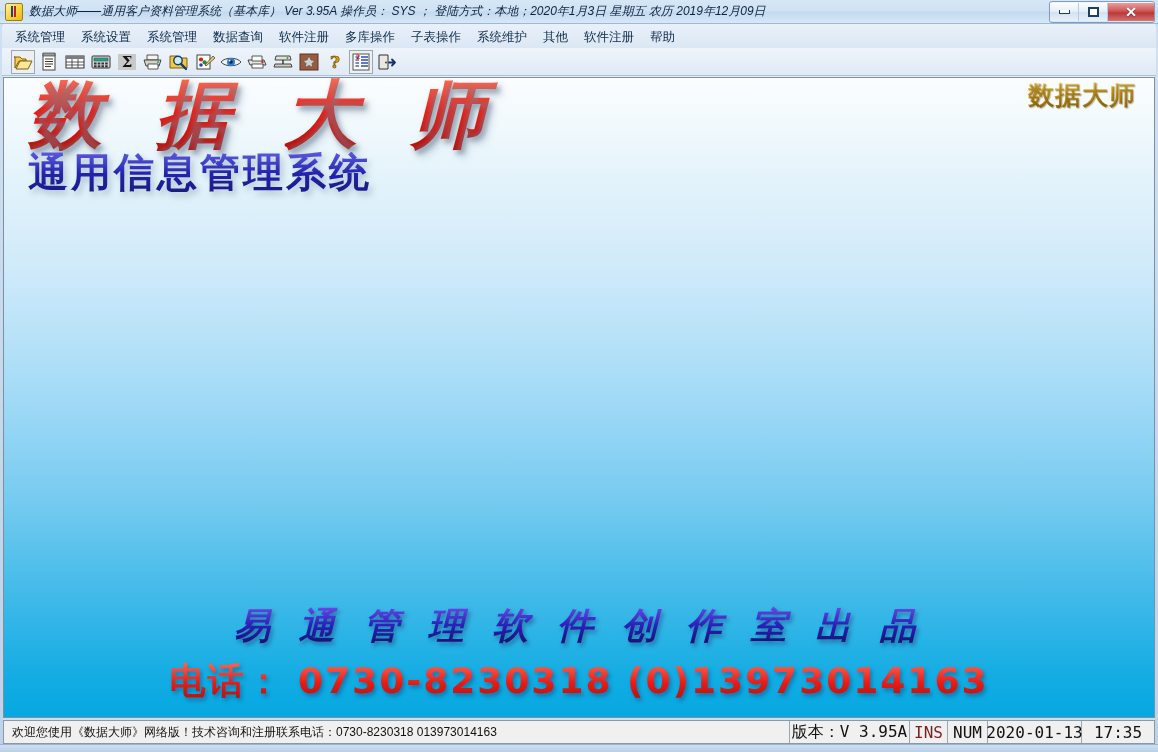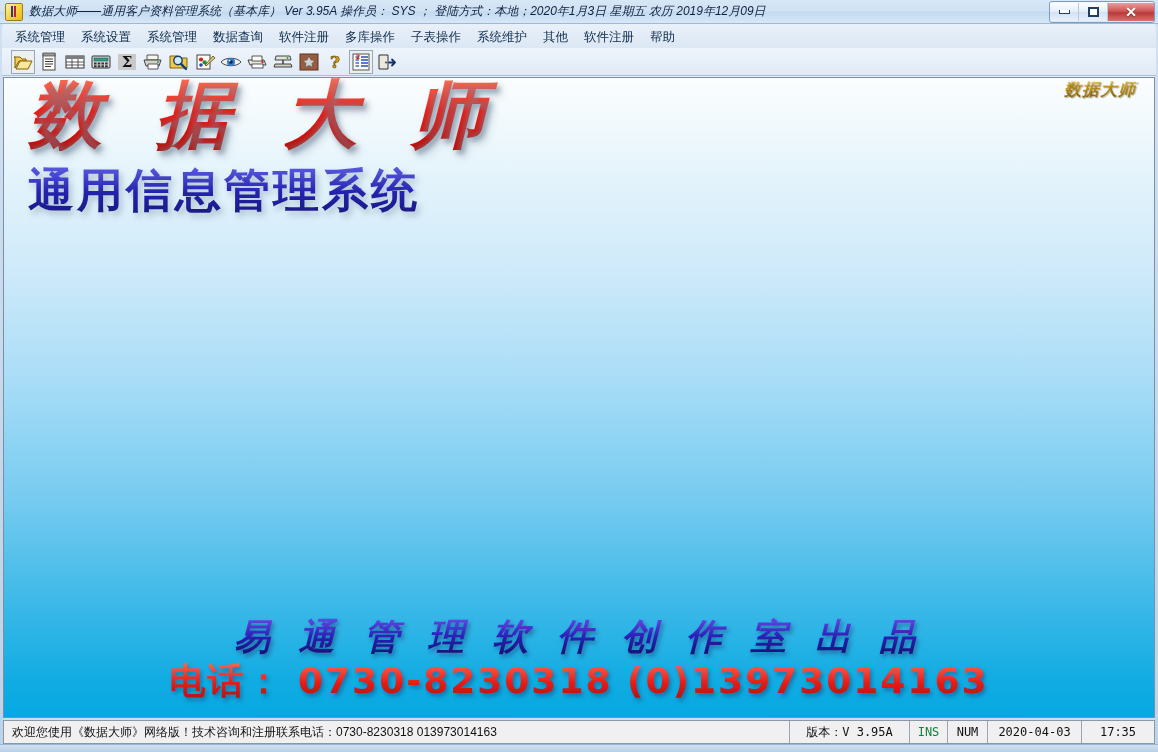--- a/index.html
+++ b/index.html
@@ -171,42 +171,41 @@
     background: linear-gradient(to bottom, #ff6b52 0%, #ec1d16 45%, #b50f0a 100%);
     -webkit-background-clip: text;
     background-clip: text;
     -webkit-text-fill-color: transparent;
     text-shadow: 3px 4px 4px rgba(110,130,150,.45);
     white-space: nowrap;
     filter: drop-shadow(3px 4px 3px rgba(120,140,160,.45));
   }
   #headline-sub {
     font-family: "DejaVu Sans", "Liberation Sans", sans-serif;
-    font-size: 46px;
+    font-size: 40px;
     font-weight: bold;
     line-height: 1.0;
     letter-spacing: 3px;
-    margin-top: 16px;
+    margin-top: 1px;
     color: #2b2bb5;
     background: linear-gradient(to bottom,#5a5ae0 0%, #2222ae 55%, #1a1a86 100%);
     -webkit-background-clip: text;
     background-clip: text;
     -webkit-text-fill-color: transparent;
     white-space: nowrap;
     filter: drop-shadow(3px 4px 3px rgba(120,140,160,.5));
   }
 
   
   #corner-logo {
     position: absolute;
     right: 18px; top: 0px;
     font-family: "DejaVu Serif","Liberation Serif", serif;
-    font-size: 17px;
+    font-size: 26px;
     font-weight: bold;
-    font-style: italic;
     letter-spacing: 1px;
     color: #b8860b;
     background: linear-gradient(to bottom,#fff0a8 0%,#d9a526 40%,#8a6512 100%);
     -webkit-background-clip: text;
     background-clip: text;
     -webkit-text-fill-color: transparent;
     text-shadow: 1px 1px 1px rgba(90,70,10,.4);
     white-space: nowrap;
   }
 
@@ -230,21 +229,21 @@
     -webkit-text-fill-color: transparent;
     filter: drop-shadow(2px 3px 2px rgba(20,40,90,.45));
     white-space: nowrap;
     line-height: 1.1;
   }
   #phone-line {
     font-family: "DejaVu Sans","Liberation Sans", sans-serif;
     font-size: 36px;
     font-weight: bold;
     letter-spacing: 2px;
-    margin-top: 5px;
+    margin-top: 16px;
     color: #e5201b;
     background: linear-gradient(to bottom,#ff6a55 0%,#e71b16 55%,#a81410 100%);
     -webkit-background-clip: text;
     background-clip: text;
     -webkit-text-fill-color: transparent;
     filter: drop-shadow(2px 3px 2px rgba(20,40,90,.4));
     white-space: nowrap;
     line-height: 1.1;
   }
 
@@ -266,24 +265,24 @@
     padding: 8px 8px;
     font-size: 12px;
     color: #111;
     border-right: 1px solid #9aa6b2;
     box-sizing: border-box;
     white-space: nowrap;
   }
   .sb-cell.grow { flex: 1 1 auto; border-right: 1px solid #9aa6b2; }
   .sb-mono {
     font-family: "DejaVu Sans Mono","Liberation Mono", monospace;
-    font-size: 12px;
+    font-size: 16px;
     justify-content: center;
   }
-  .sb-gray { color: #15803d; }
+  .sb-gray { color: #7f1d1d; }
   .sb-cell:last-child { border-right: none; }
 
   
   #bottom-chrome {
     position: absolute;
     left: 0; top: 744px;
     width: 1158px;
     height: 8px;
     background: linear-gradient(to bottom,#cfe0f1,#b9d0e7);
     border-top: 1px solid #9ab4cf;
@@ -536,18 +535,18 @@
       <div id="studio-line">易 通 管 理 软 件 创 作 室  出 品</div>
       <div id="phone-line">电话： 0730-8230318  (0)13973014163</div>
     </div>
   </div>
 
   <div id="statusbar">
     <div class="sb-cell grow">欢迎您使用《数据大师》网络版！技术咨询和注册联系电话：0730-8230318   013973014163</div>
     <div class="sb-cell sb-mono" style="width:120px">版本：V 3.95A</div>
     <div class="sb-cell sb-mono sb-gray" style="width:38px">INS</div>
     <div class="sb-cell sb-mono" style="width:40px">NUM</div>
-    <div class="sb-cell sb-mono" style="width:94px">2020-04-03</div>
+    <div class="sb-cell sb-mono" style="width:94px">2020-01-13</div>
     <div class="sb-cell sb-mono" style="width:72px">17:35</div>
   </div>
 
   <div id="bottom-chrome"></div>
 </div>
 
 </body></html>

